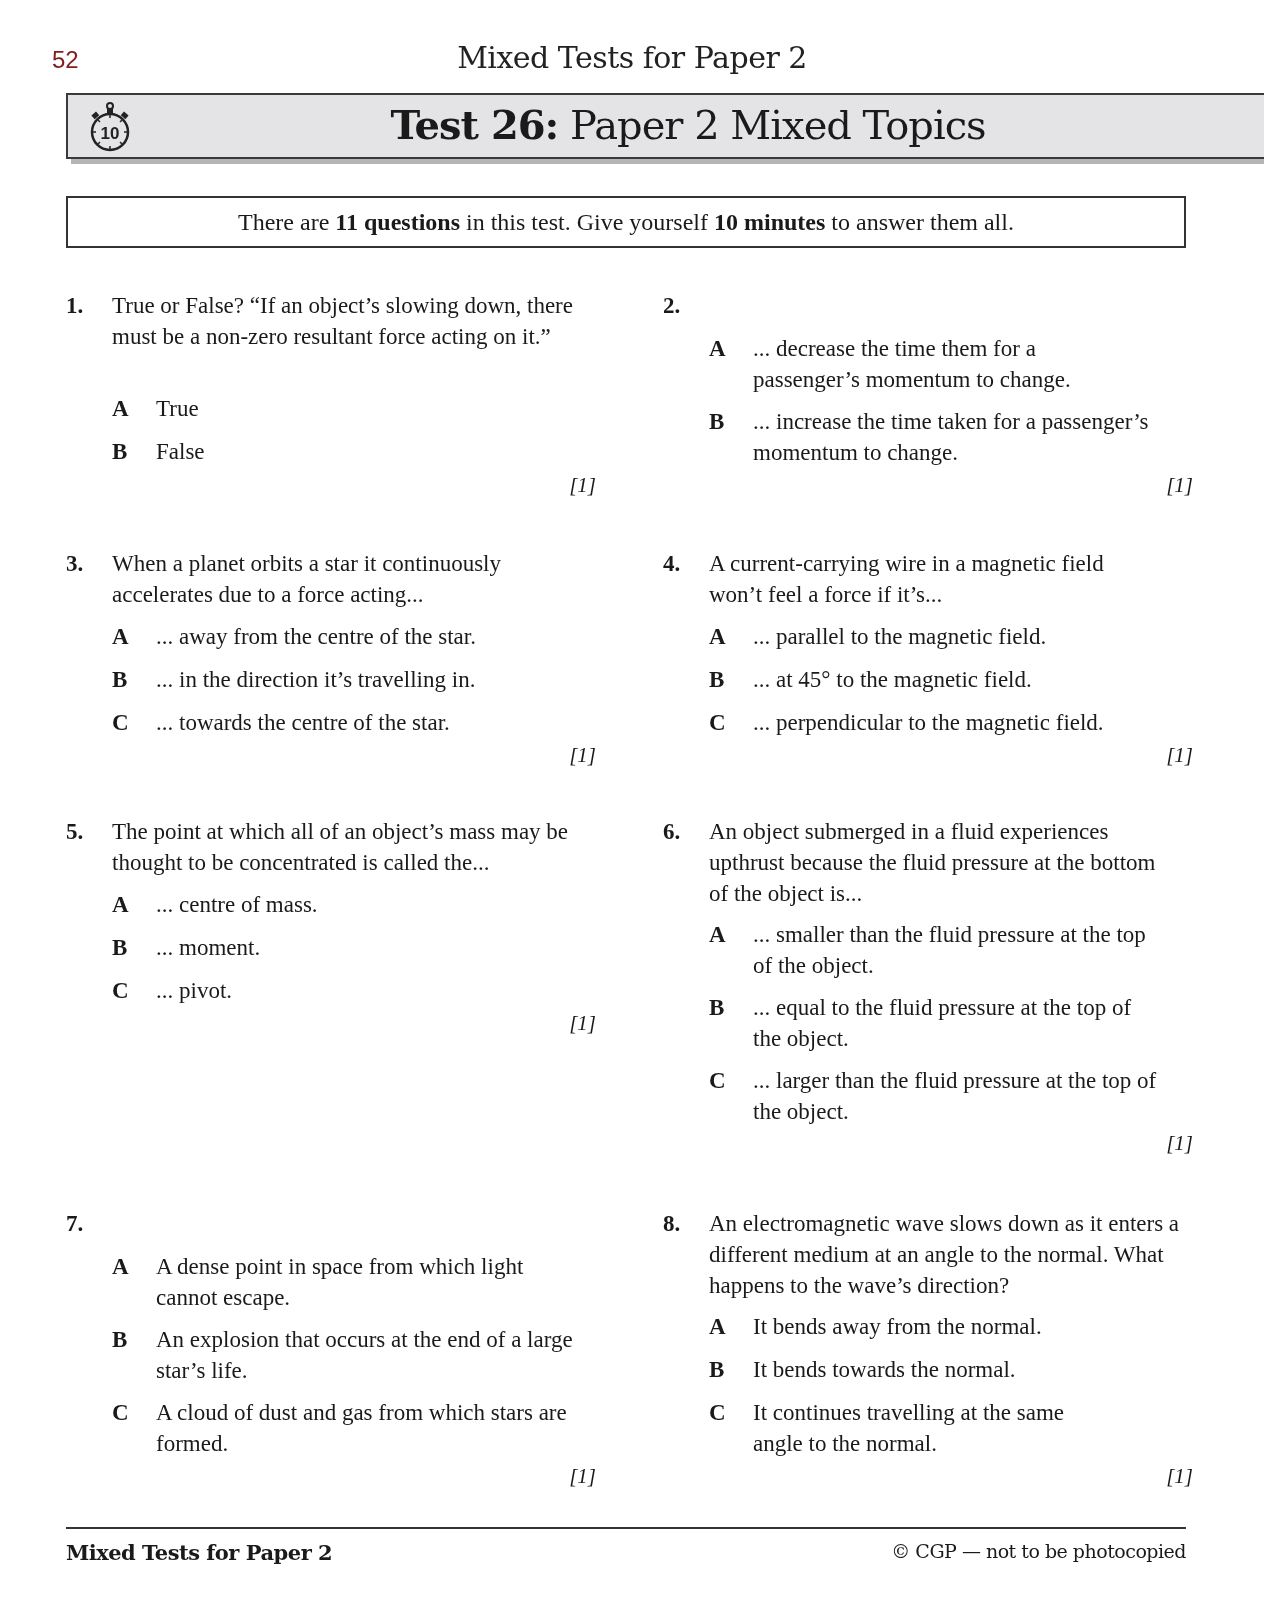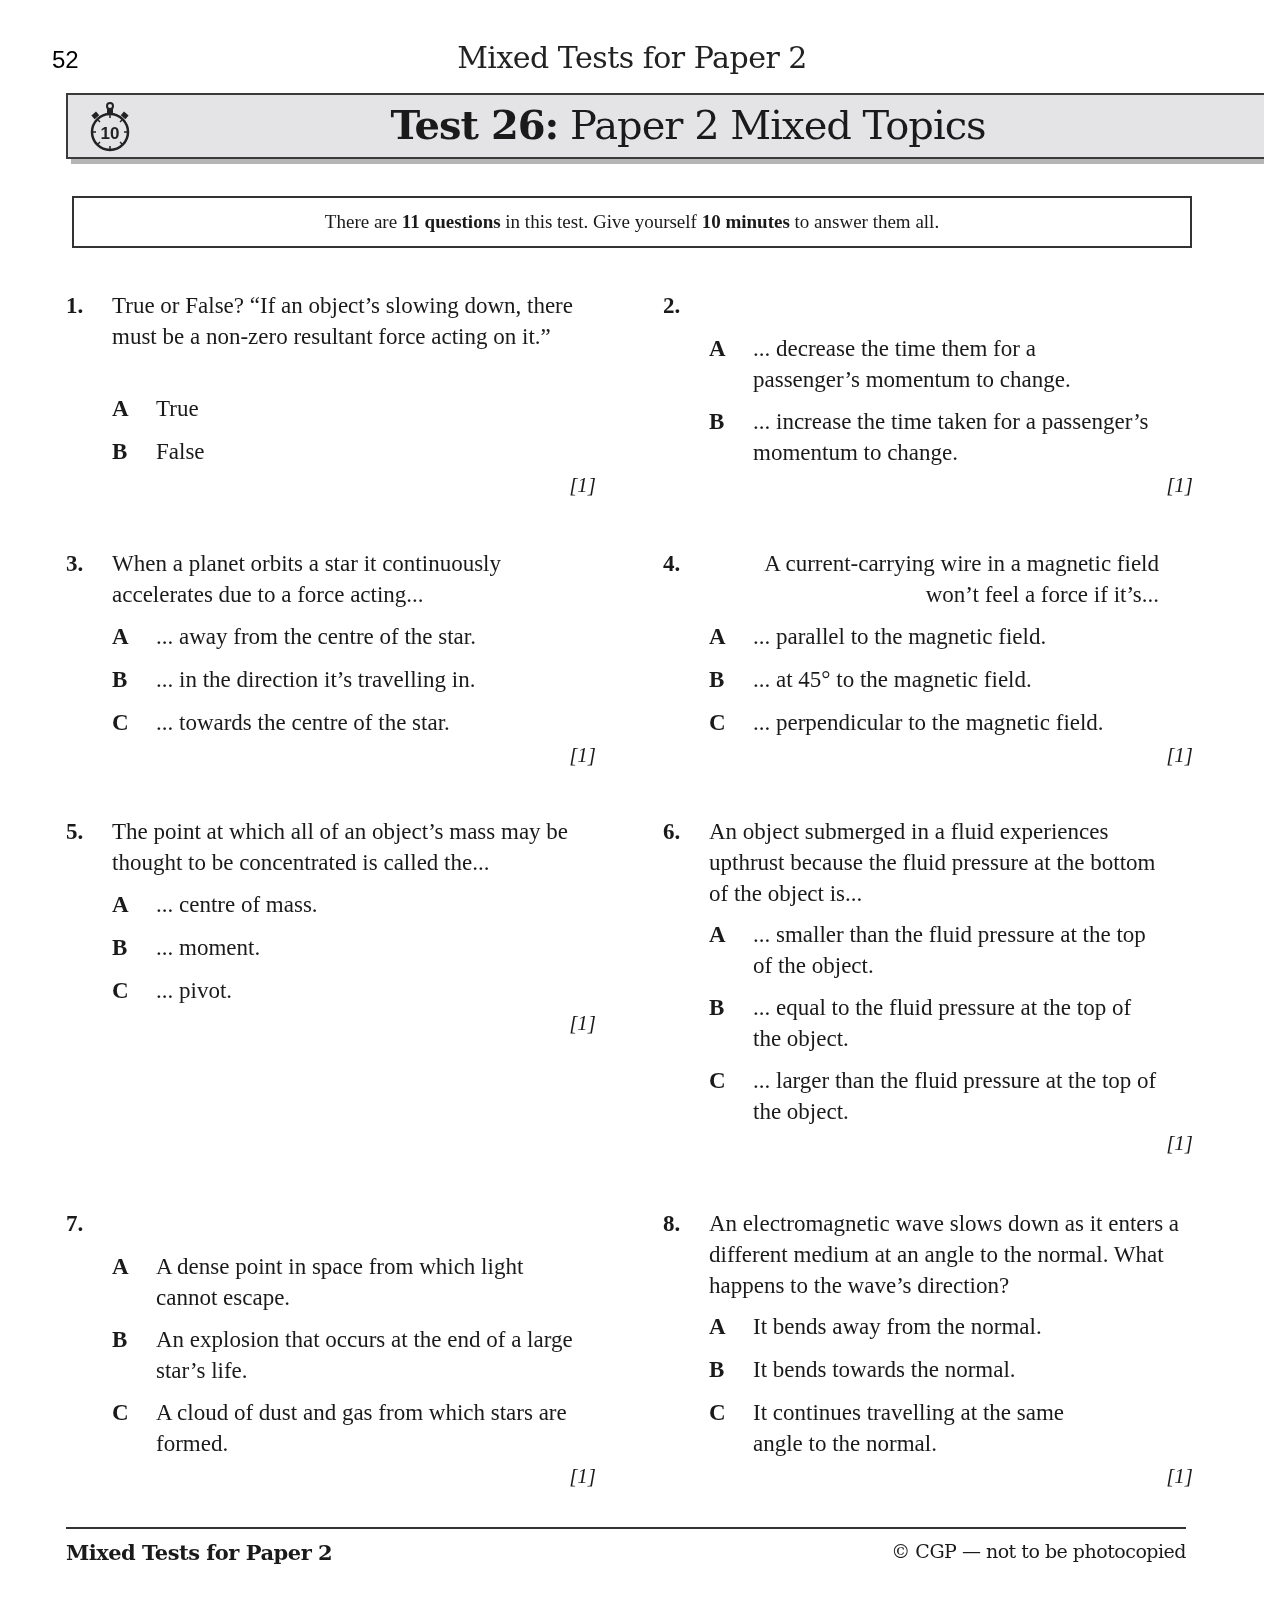--- a/index.html
+++ b/index.html
@@ -1,23 +1,23 @@
 <!DOCTYPE html>
 <html><head>
 <meta charset="utf-8">
 <style>
   html, body { margin:0; padding:0; background:#ffffff; }
   body { width:1264px; height:1613px; position:relative; overflow:hidden; color:#1a1a1a; font-family:"Liberation Serif", serif; }
-  .page-num { position:absolute; left:52px; top:46px; font-family:"Liberation Sans", sans-serif; font-size:24px; color:#000000; }
+  .page-num { position:absolute; left:52px; top:46px; font-family:"Liberation Sans", sans-serif; font-size:24px; color:#7f1d1d; }
   .running-head { position:absolute; left:0; width:1264px; top:40px; text-align:center; font-family:"DejaVu Serif", serif; font-size:30px; letter-spacing:-0.5px; color:#222; }
   .title-bar { position:absolute; left:66px; top:93px; width:1204px; height:66px; background:#e4e4e6; border:2px solid #3a3a3a; box-shadow:5px 5px 0 #b5b5b5; box-sizing:border-box; }
   .title-bar .timer { position:absolute; left:18px; top:6px; width:48px; height:52px; }
   .title-bar .title { position:absolute; left:0; right:0; top:6px; text-align:center; font-family:"DejaVu Serif", serif; font-size:40px; letter-spacing:-1px; color:#1a1a1a; padding-left:40px; }
   .title-bar .title b { font-weight:bold; }
-  .info-box { position:absolute; left:72px; top:196px; width:1120px; height:52px; border:2px solid #333; box-sizing:border-box; text-align:center; font-size:19px; line-height:48px; }
+  .info-box { position:absolute; left:66px; top:196px; width:1120px; height:52px; border:2px solid #333; box-sizing:border-box; text-align:center; font-size:24px; line-height:48px; }
   .q { position:absolute; font-size:23px; line-height:31px; }
   .q .num { position:absolute; left:0; top:0; font-weight:bold; }
   .q .stem { position:absolute; left:46px; top:0; }
   .q .opt { position:absolute; left:46px; }
   .q .opt .letter { position:absolute; left:0; top:0; font-weight:bold; }
   .q .opt .text { position:absolute; left:44px; top:0; width:440px; }
   .q .mark { position:absolute; font-style:italic; font-size:21px; }
   .col-l { left:66px; width:530px; }
   .col-r { left:663px; width:530px; }
   .footer-rule { position:absolute; left:66px; top:1527px; width:1120px; height:2px; background:#333; }
@@ -96,21 +96,21 @@
     </div>
   <div class="opt" style="top:159px;">
       <span class="letter">C</span>
       <span class="text">... towards the centre of the star.</span>
     </div>
   <div class="mark" style="top:192px;right:0;">[1]</div>
 </div>
 
 <div class="q col-r" style="top:548px;height:230px;">
   <div class="num">4.</div>
-  <div class="stem" style="width:450px;text-align:right;">A current-carrying wire in a magnetic field won’t feel a force if it’s...</div>
+  <div class="stem" style="width:450px;">A current-carrying wire in a magnetic field won’t feel a force if it’s...</div>
   <div class="opt" style="top:73px;">
       <span class="letter">A</span>
       <span class="text">... parallel to the magnetic field.</span>
     </div>
   <div class="opt" style="top:116px;">
       <span class="letter">B</span>
       <span class="text">... at 45° to the magnetic field.</span>
     </div>
   <div class="opt" style="top:159px;">
       <span class="letter">C</span>

